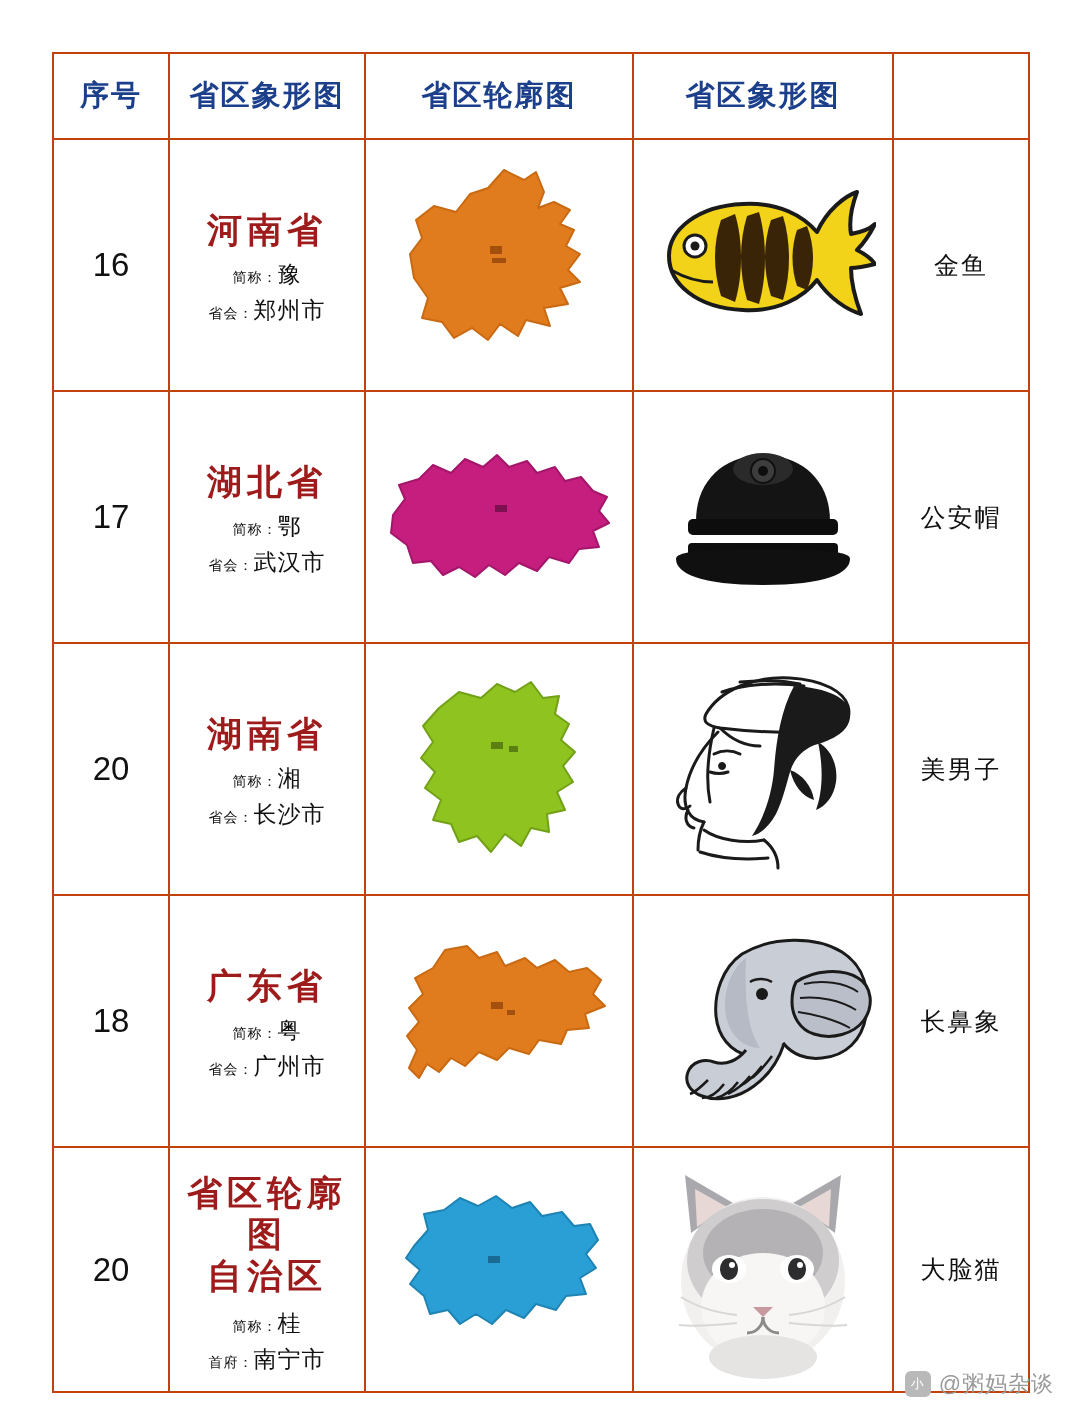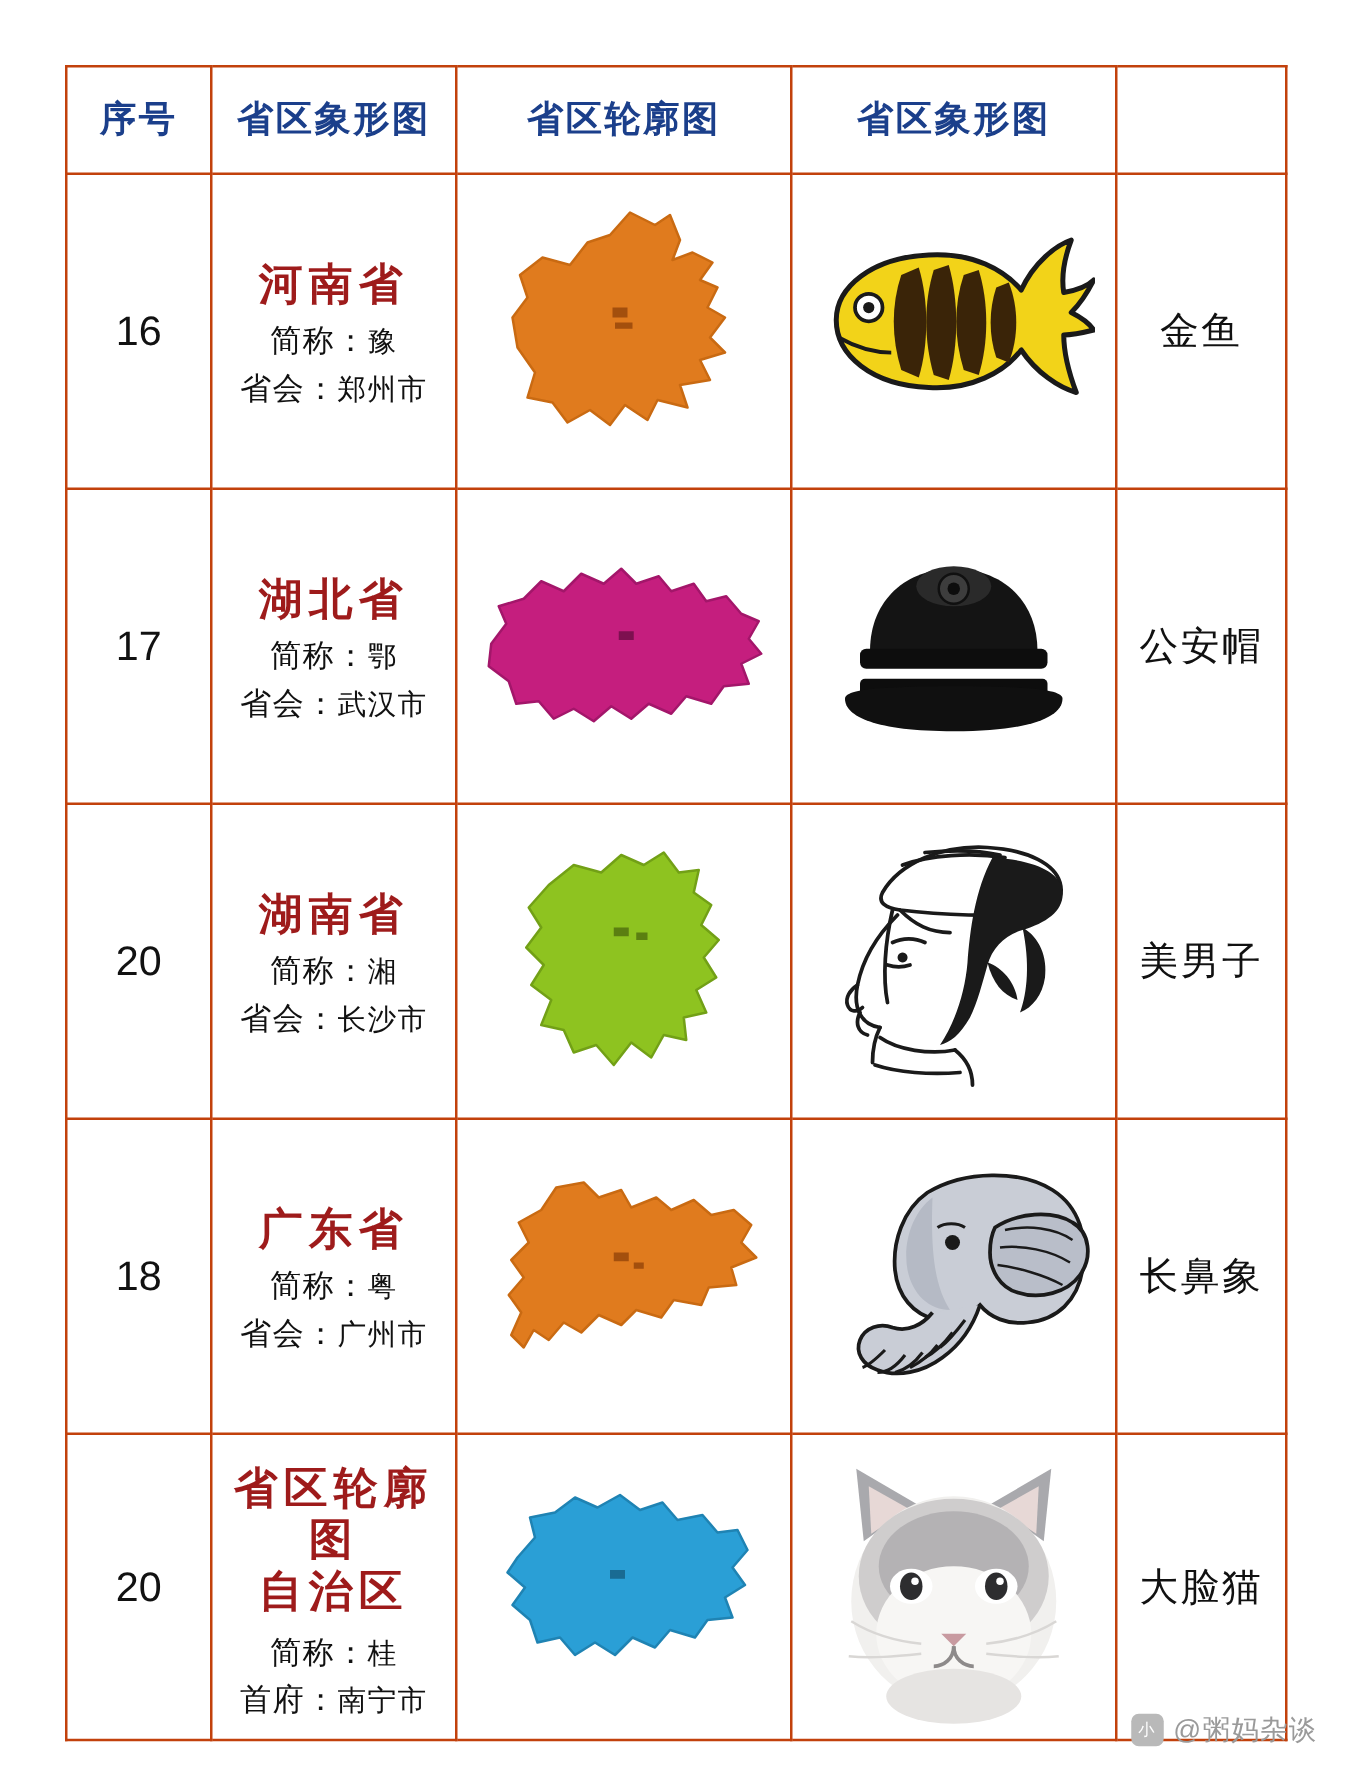--- a/index.html
+++ b/index.html
@@ -73,24 +73,24 @@
     line-height: 1.18;
     white-space: normal;
   }
   .prov-abbr, .prov-capital {
     font-size: 23px;
     color: #111;
     margin-top: 13px;
     letter-spacing: 1px;
   }
   .prov-abbr .lbl, .prov-capital .lbl {
+    font-size: 14px;
+  }
+  td.pict-label {
     font-size: 25px;
-  }
-  td.pict-label {
-    font-size: 31px;
     color: #111;
     letter-spacing: 2px;
   }
   .art-wrap {
     display: flex;
     align-items: center;
     justify-content: center;
     height: 250px;
   }
   .art-wrap.small { height: 238px; }

